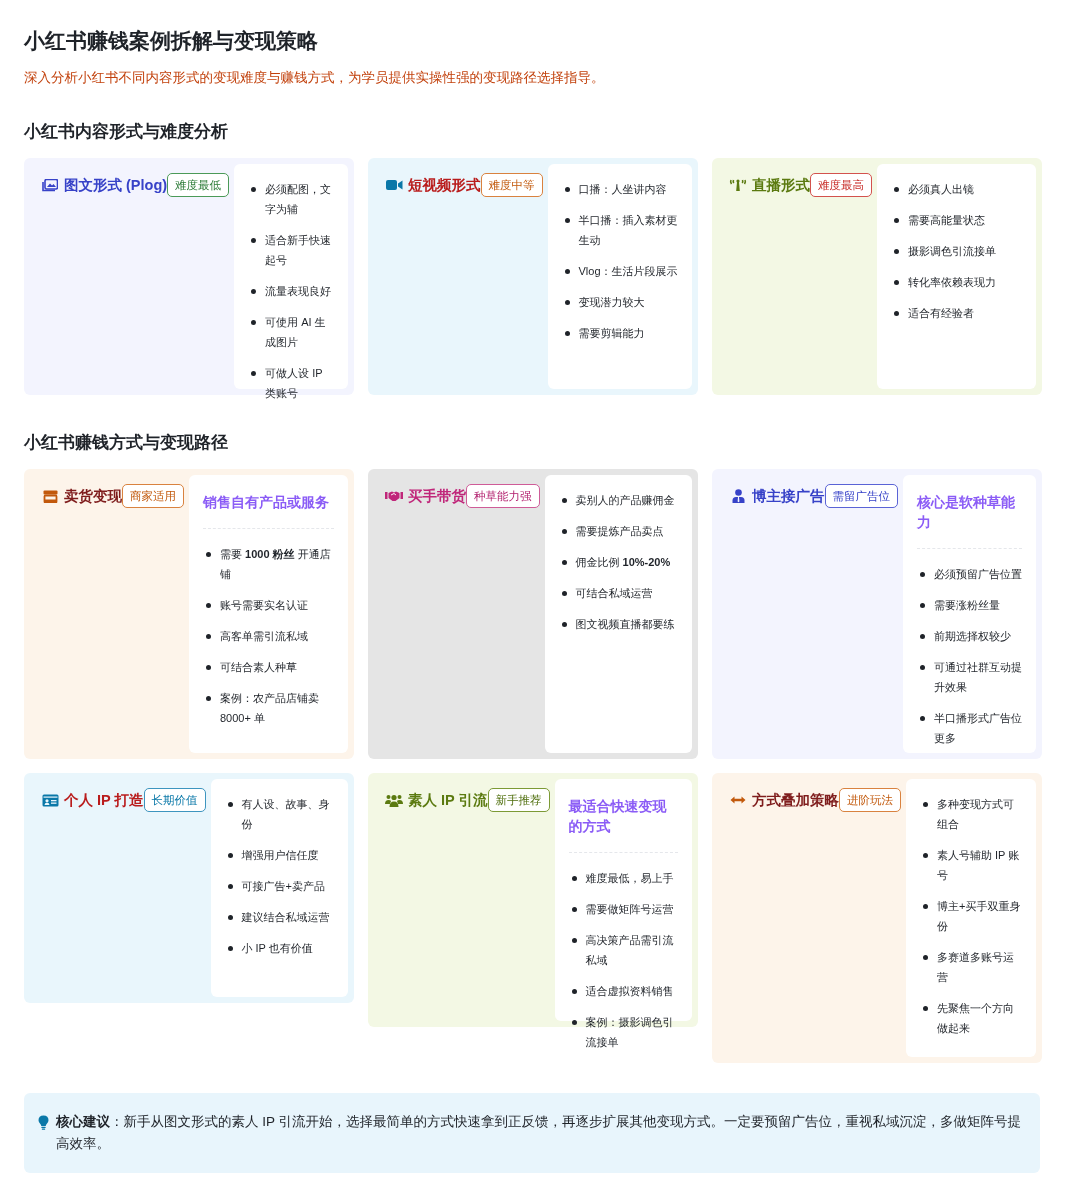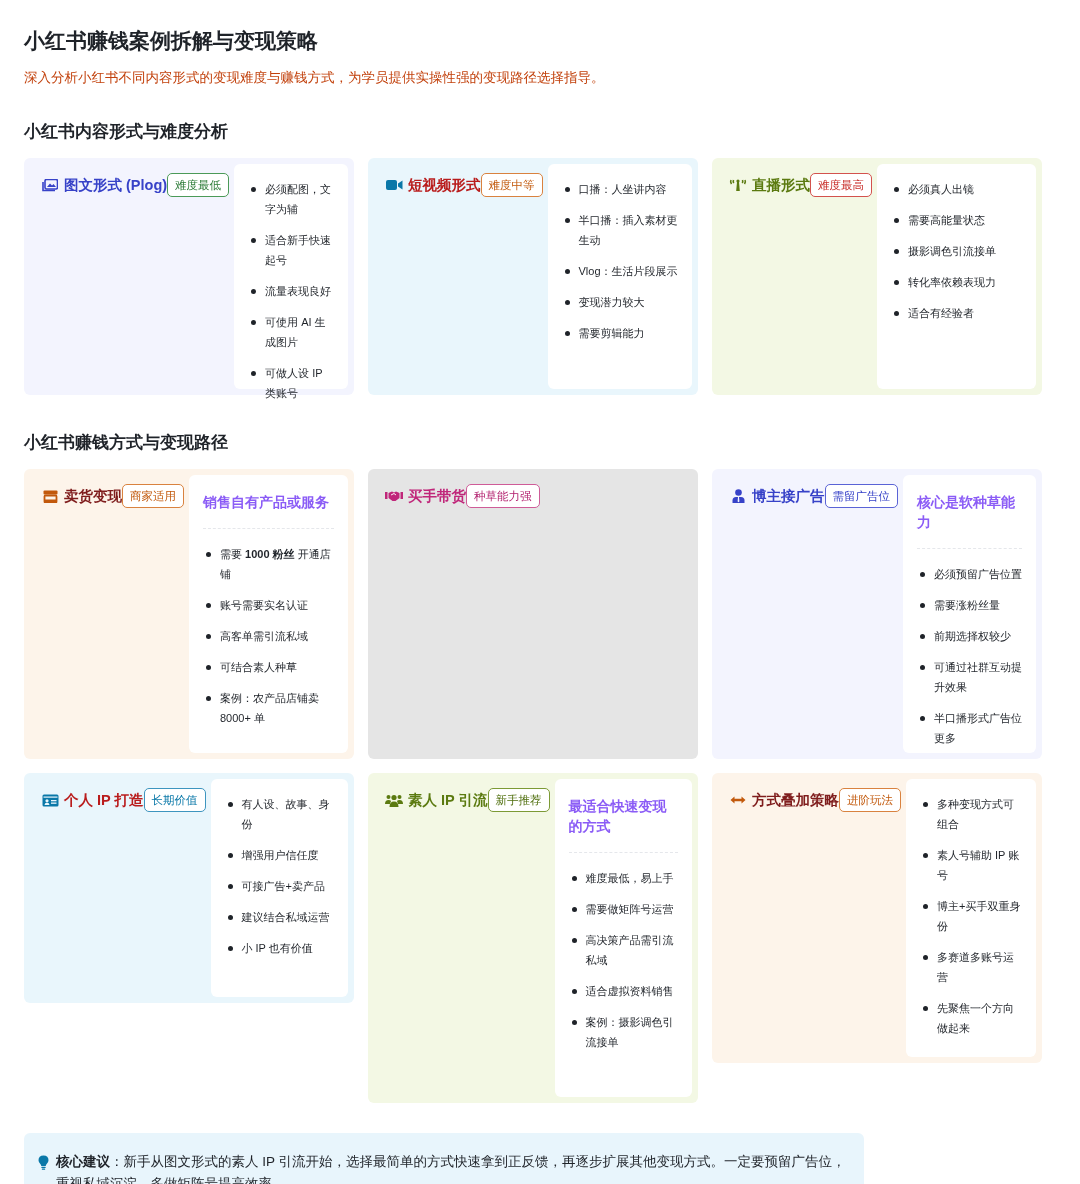--- a/index.html
+++ b/index.html
@@ -78,21 +78,21 @@
   .b-indigo { color: #3742c8; border-color: #5a63d6; }
   .b-cyan { color: #0a78a8; border-color: #3d95bf; }
   .b-lime { color: #4f6e0c; border-color: #7c9a35; }
 
   .tip {
     margin-top: 30px;
     background: #e8f5fc; border-radius: 6px;
     padding: 18px 18px 18px 14px;
     display: flex; align-items: flex-start;
     font-size: 13.5px; line-height: 22px; color: #1f2329;
-    width: 840px;
+    width: 1016px;
   }
   .tip .bulb { width: 12px; margin-right: 6px; margin-top: 4px; flex: none; }
   .tip b { font-weight: 700; }
   strong { font-weight: 700; }
 </style>
 </head>
 <body>
 
 <h1 class="page-title">小红书赚钱案例拆解与变现策略</h1>
 <p class="page-subtitle">深入分析小红书不同内容形式的变现难度与赚钱方式，为学员提供实操性强的变现路径选择指导。</p>
@@ -216,20 +216,29 @@
               <rect x="0" y="2" width="2.5" height="7" fill="#c0267a"></rect>
               <rect x="15.5" y="2" width="2.5" height="7" fill="#c0267a"></rect>
               <path d="M3.5 3 L7 1.5 L9 2.5 L11 1.5 L14.5 3 V8 L10.5 11 L7.5 11 L3.5 8 Z" fill="#c0267a"></path>
               <path d="M6 5 L9 3.5 L11 5" stroke="#fdf0f6" stroke-width="1" fill="none"></path>
             </svg>
         </span>
         <span>买手带货</span>
       </div>
       <span class="badge b-pink">种草能力强</span>
     </div>
+    <div class="card-body">
+      <ul class="list">
+        <li>卖别人的产品赚佣金</li>
+        <li>需要提炼产品卖点</li>
+        <li><span>佣金比例 </span><strong>10%-20%</strong></li>
+        <li>可结合私域运营</li>
+        <li>图文视频直播都要练</li>
+      </ul>
+    </div>
   </div>
 
   <div class="card t-indigo">
     <div class="card-head">
       <div class="card-title">
         <span class="ico">
           <svg width="13" height="14" viewBox="0 0 13 14">
               <circle cx="6.5" cy="3.5" r="3.3" fill="#3742c8"></circle>
               <path d="M0.5 14 V11.5 Q0.5 8 4 8 H9 Q12.5 8 12.5 11.5 V14 Z" fill="#3742c8"></path>
               <path d="M6 8 L7 8 L7.4 12.5 L6.5 13.3 L5.6 12.5 Z" fill="#f3f4fe"></path>
@@ -273,21 +282,21 @@
       <ul class="list">
         <li>有人设、故事、身份</li>
         <li>增强用户信任度</li>
         <li>可接广告+卖产品</li>
         <li>建议结合私域运营</li>
         <li>小 IP 也有价值</li>
       </ul>
     </div>
   </div>
 
-  <div class="card t-lime" style="height:330px">
+  <div class="card t-lime" style="height:254px">
     <div class="card-head">
       <div class="card-title">
         <span class="ico">
           <svg width="18" height="13" viewBox="0 0 18 13">
               <circle cx="3.5" cy="3" r="2" fill="#5b7a10"></circle>
               <circle cx="14.5" cy="3" r="2" fill="#5b7a10"></circle>
               <circle cx="9" cy="3.5" r="2.6" fill="#5b7a10"></circle>
               <path d="M0 10 Q0 6 3.5 6 Q5.5 6 6 7 L5 10 Z" fill="#5b7a10"></path>
               <path d="M18 10 Q18 6 14.5 6 Q12.5 6 12 7 L13 10 Z" fill="#5b7a10"></path>
               <path d="M4.5 13 Q4.5 7.5 9 7.5 Q13.5 7.5 13.5 13 Z" fill="#5b7a10"></path>

